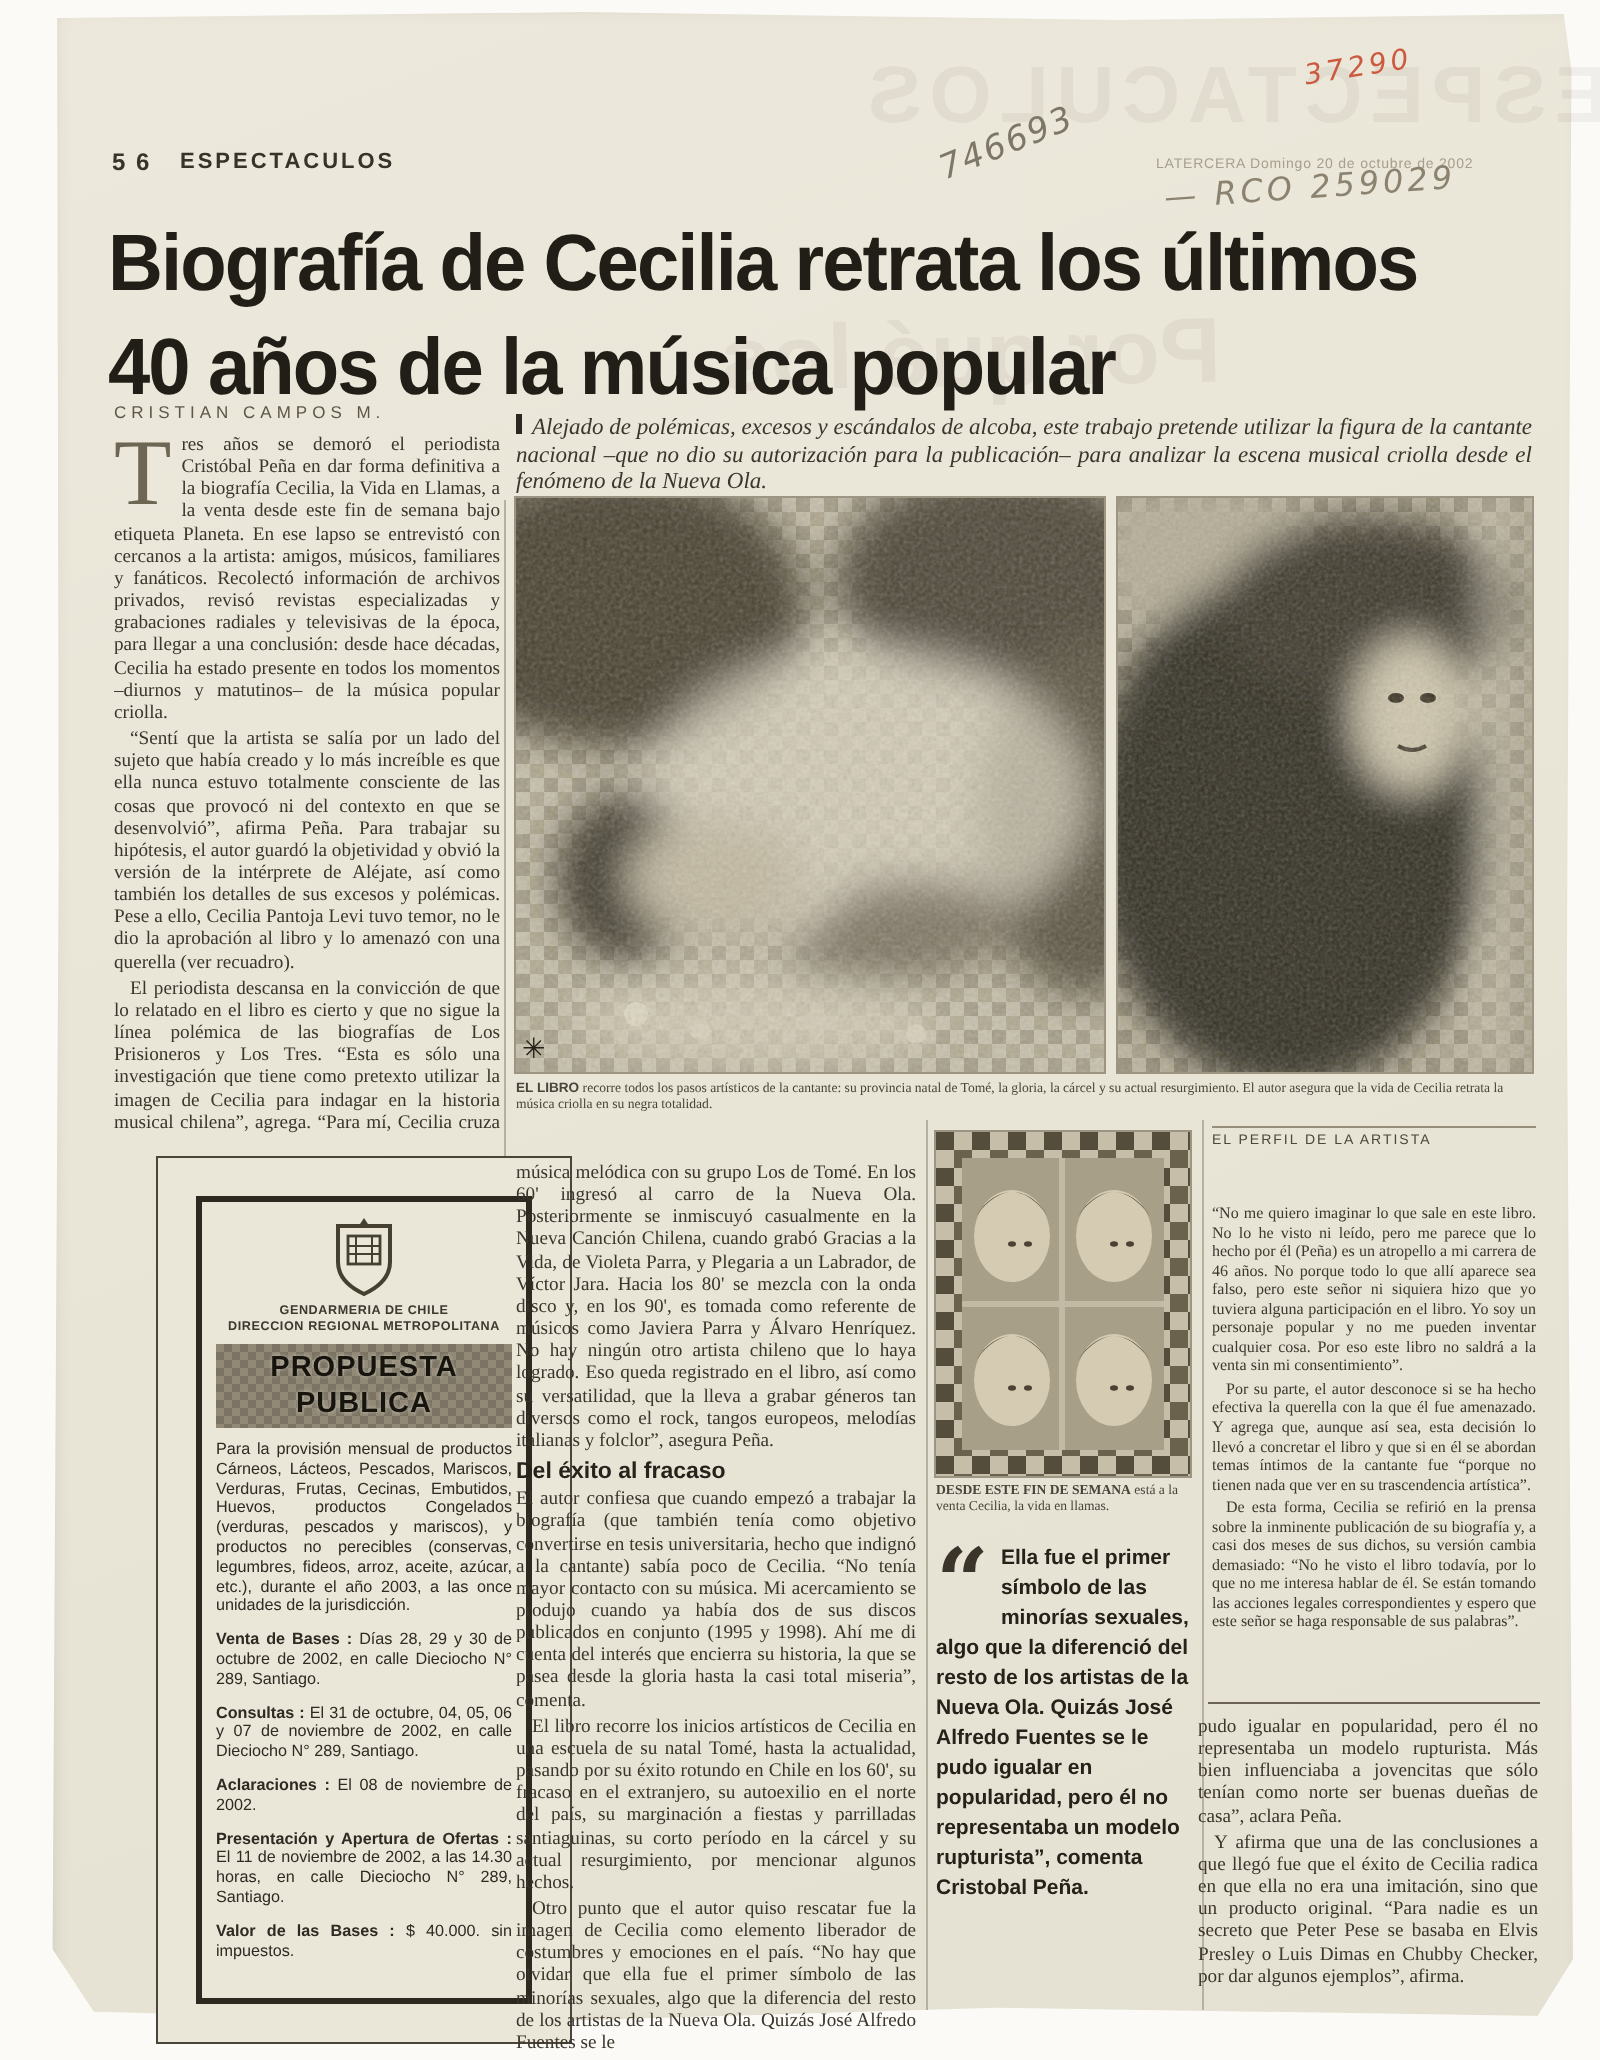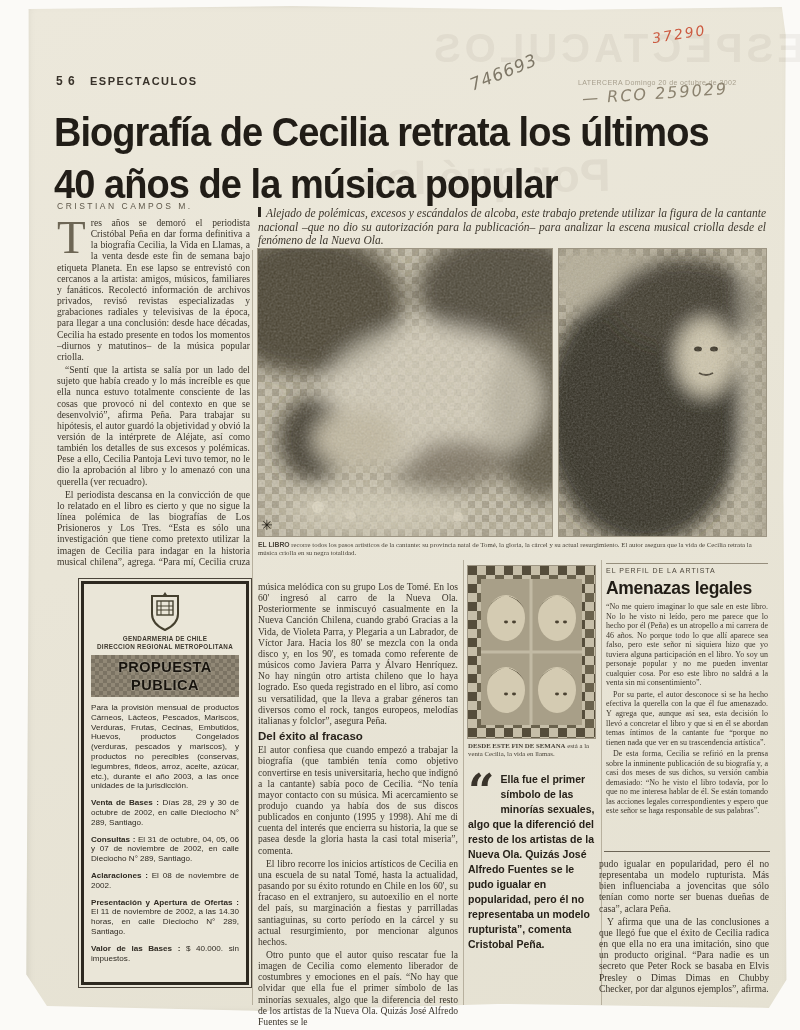--- a/index.html
+++ b/index.html
@@ -34,21 +34,21 @@
   .subhead{font-family:"Liberation Sans",sans-serif;font-weight:bold;font-size:11.5px;margin:5px 0 2px 0;color:#27221b;}
 
   .photo{position:absolute;outline:1px solid #9d9583;}
   .caption{font-size:6.8px;line-height:8px;color:#4a443a;}
   .caption b{font-family:"Liberation Sans",sans-serif;}
   .flower{position:absolute;color:#26221a;font-size:14px;}
 
   .vrule{position:absolute;width:1px;background:#b7b09e;}
   .hrule{position:absolute;height:1px;background:#6b6455;}
 
-  .ad{position:absolute;border:1px solid #4a443a;padding:2px;background:#eae6d8;}
+  .ad{position:absolute;border:1px solid #4a443a;padding:19px;background:#eae6d8;}
   .ad-inner{border:3px solid #2d2920;height:100%;box-sizing:border-box;padding:6px 7px;overflow:hidden;
             font-family:"Liberation Sans",sans-serif;}
   .ad-org{font-size:6.3px;font-weight:bold;text-align:center;color:#3e382e;letter-spacing:.3px;line-height:7.5px;}
   .ad-band{margin:5px 0 6px 0;padding:3px 2px;text-align:center;
            background:repeating-conic-gradient(#7b7363 0% 25%,#918876 0% 50%) 0 0/8px 8px;}
   .ad-title{font-weight:bold;font-size:14.5px;letter-spacing:.5px;color:#17130d;text-shadow:0 0 2px rgba(255,255,250,.5);}
   .ad-body{font-size:8.1px;line-height:9.8px;text-align:justify;color:#2f2a22;}
   .ad-body p{margin:0 0 7px 0;}
   .ad-label{font-weight:bold;}
   .crest{display:block;margin:2px auto 3px auto;}
@@ -237,24 +237,23 @@
     </svg>
   </div>
   <div class="abs book-cap" style="left:468px;top:742px;width:127px;"><b>DESDE ESTE FIN DE SEMANA</b><span> está a la venta Cecilia, la vida en llamas.</span></div>
 
   <div class="abs pullquote" style="left:468px;top:772px;width:133px;height:206px;overflow:hidden;">
     <span class="pq-glyph">“</span>
     <span>Ella fue el primer símbolo de las minorías sexuales, algo que la diferenció del resto de los artistas de la Nueva Ola. Quizás José Alfredo Fuentes se le pudo igualar en popularidad, pero él no representaba un modelo rupturista”, comenta Cristobal Peña.</span>
   </div>
 
   <div class="abs sb-kicker" style="left:606px;top:563px;width:162px;">EL PERFIL DE LA ARTISTA</div>
-  <div class="abs sb-head" style="left:606px;top:578px;width:162px;">Amenazas legales</div>
   <div class="abs sb-body" style="left:606px;top:602px;width:162px;height:245px;">
     <p class="noind">“No me quiero imaginar lo que sale en este libro. No lo he visto ni leído, pero me parece que lo hecho por él (Peña) es un atropello a mi carrera de 46 años. No porque todo lo que allí aparece sea falso, pero este señor ni siquiera hizo que yo tuviera alguna participación en el libro. Yo soy un personaje popular y no me pueden inventar cualquier cosa. Por eso este libro no saldrá a la venta sin mi consentimiento”.</p>
     <p>Por su parte, el autor desconoce si se ha hecho efectiva la querella con la que él fue amenazado. Y agrega que, aunque así sea, esta decisión lo llevó a concretar el libro y que si en él se abordan temas íntimos de la cantante fue “porque no tienen nada que ver en su trascendencia artística”.</p>
     <p>De esta forma, Cecilia se refirió en la prensa sobre la inminente publicación de su biografía y, a casi dos meses de sus dichos, su versión cambia demasiado: “No he visto el libro todavía, por lo que no me interesa hablar de él. Se están tomando las acciones legales correspondientes y espero que este señor se haga responsable de sus palabras”.</p>
   </div>
 
   <div class="abs bodytext" style="left:599px;top:858px;width:170px;height:138px;">
     <p class="noind">pudo igualar en popularidad, pero él no representaba un modelo rupturista. Más bien influenciaba a jovencitas que sólo tenían como norte ser buenas dueñas de casa”, aclara Peña.</p>
-    <p>Y afirma que una de las conclusiones a que llegó fue que el éxito de Cecilia radica en que ella no era una imitación, sino que un producto original. “Para nadie es un secreto que Peter Rock se basaba en Elvis Presley o Dimas Dimas en Chubby Checker, por dar algunos ejemplos”, afirma.</p>
+    <p>Y afirma que una de las conclusiones a que llegó fue que el éxito de Cecilia radica en que ella no era una imitación, sino que un producto original. “Para nadie es un secreto que Peter Pese se basaba en Elvis Presley o Luis Dimas en Chubby Checker, por dar algunos ejemplos”, afirma.</p>
   </div>
 </div>
 
 </body></html>

